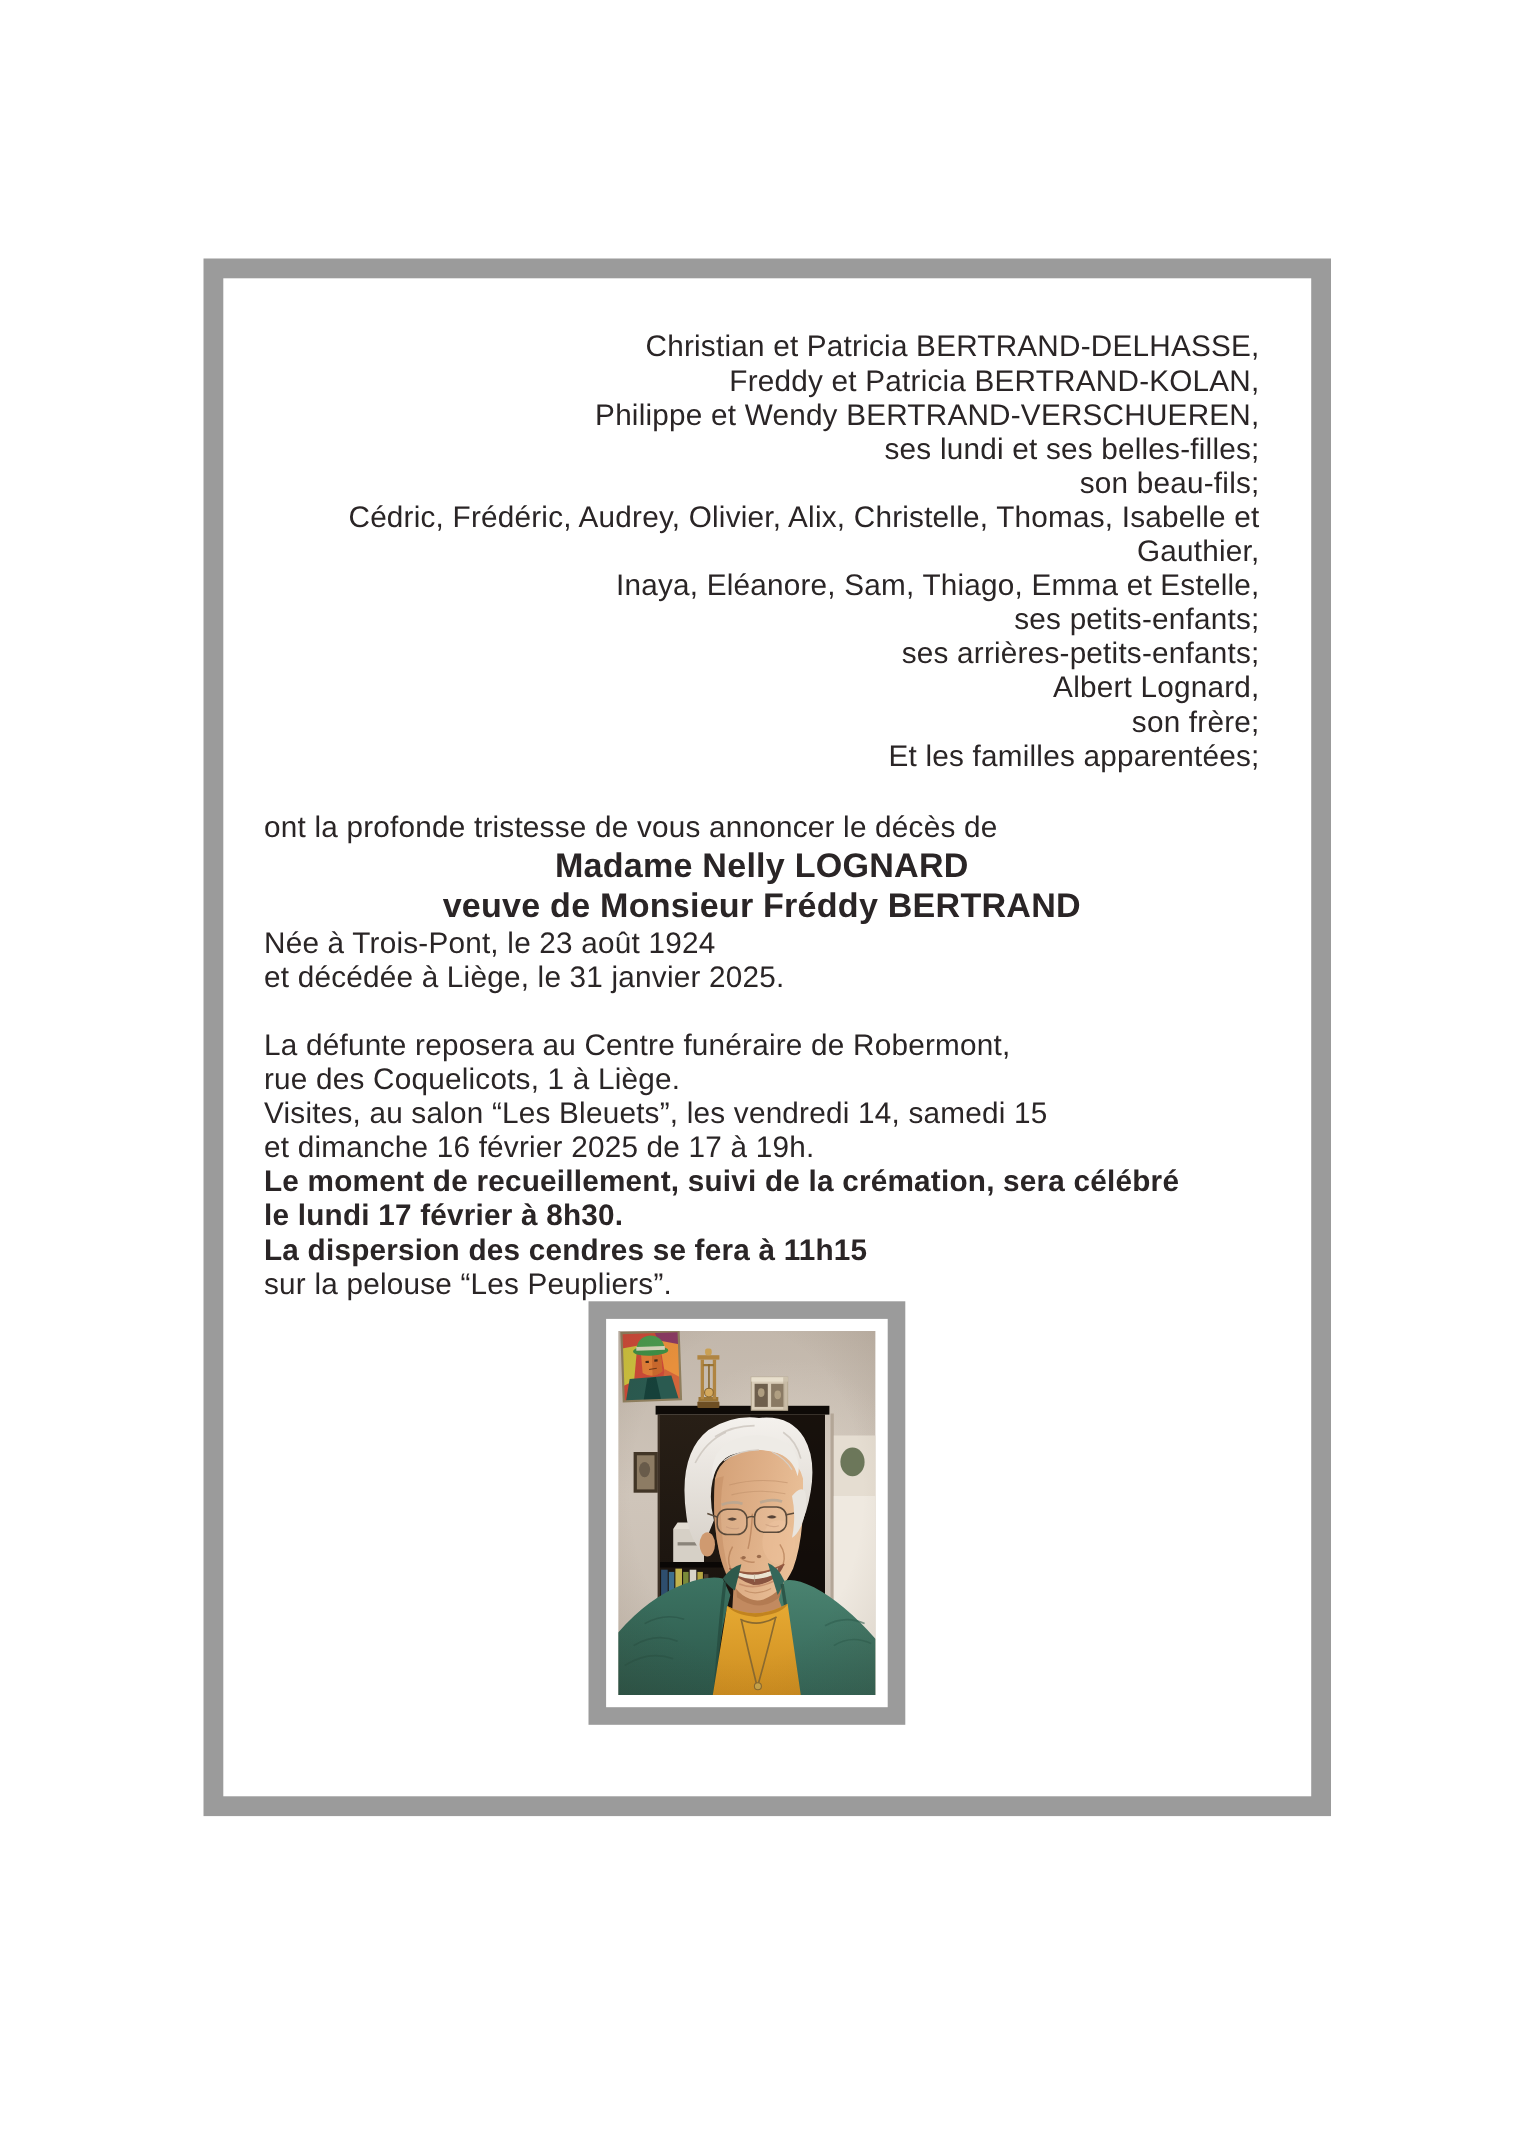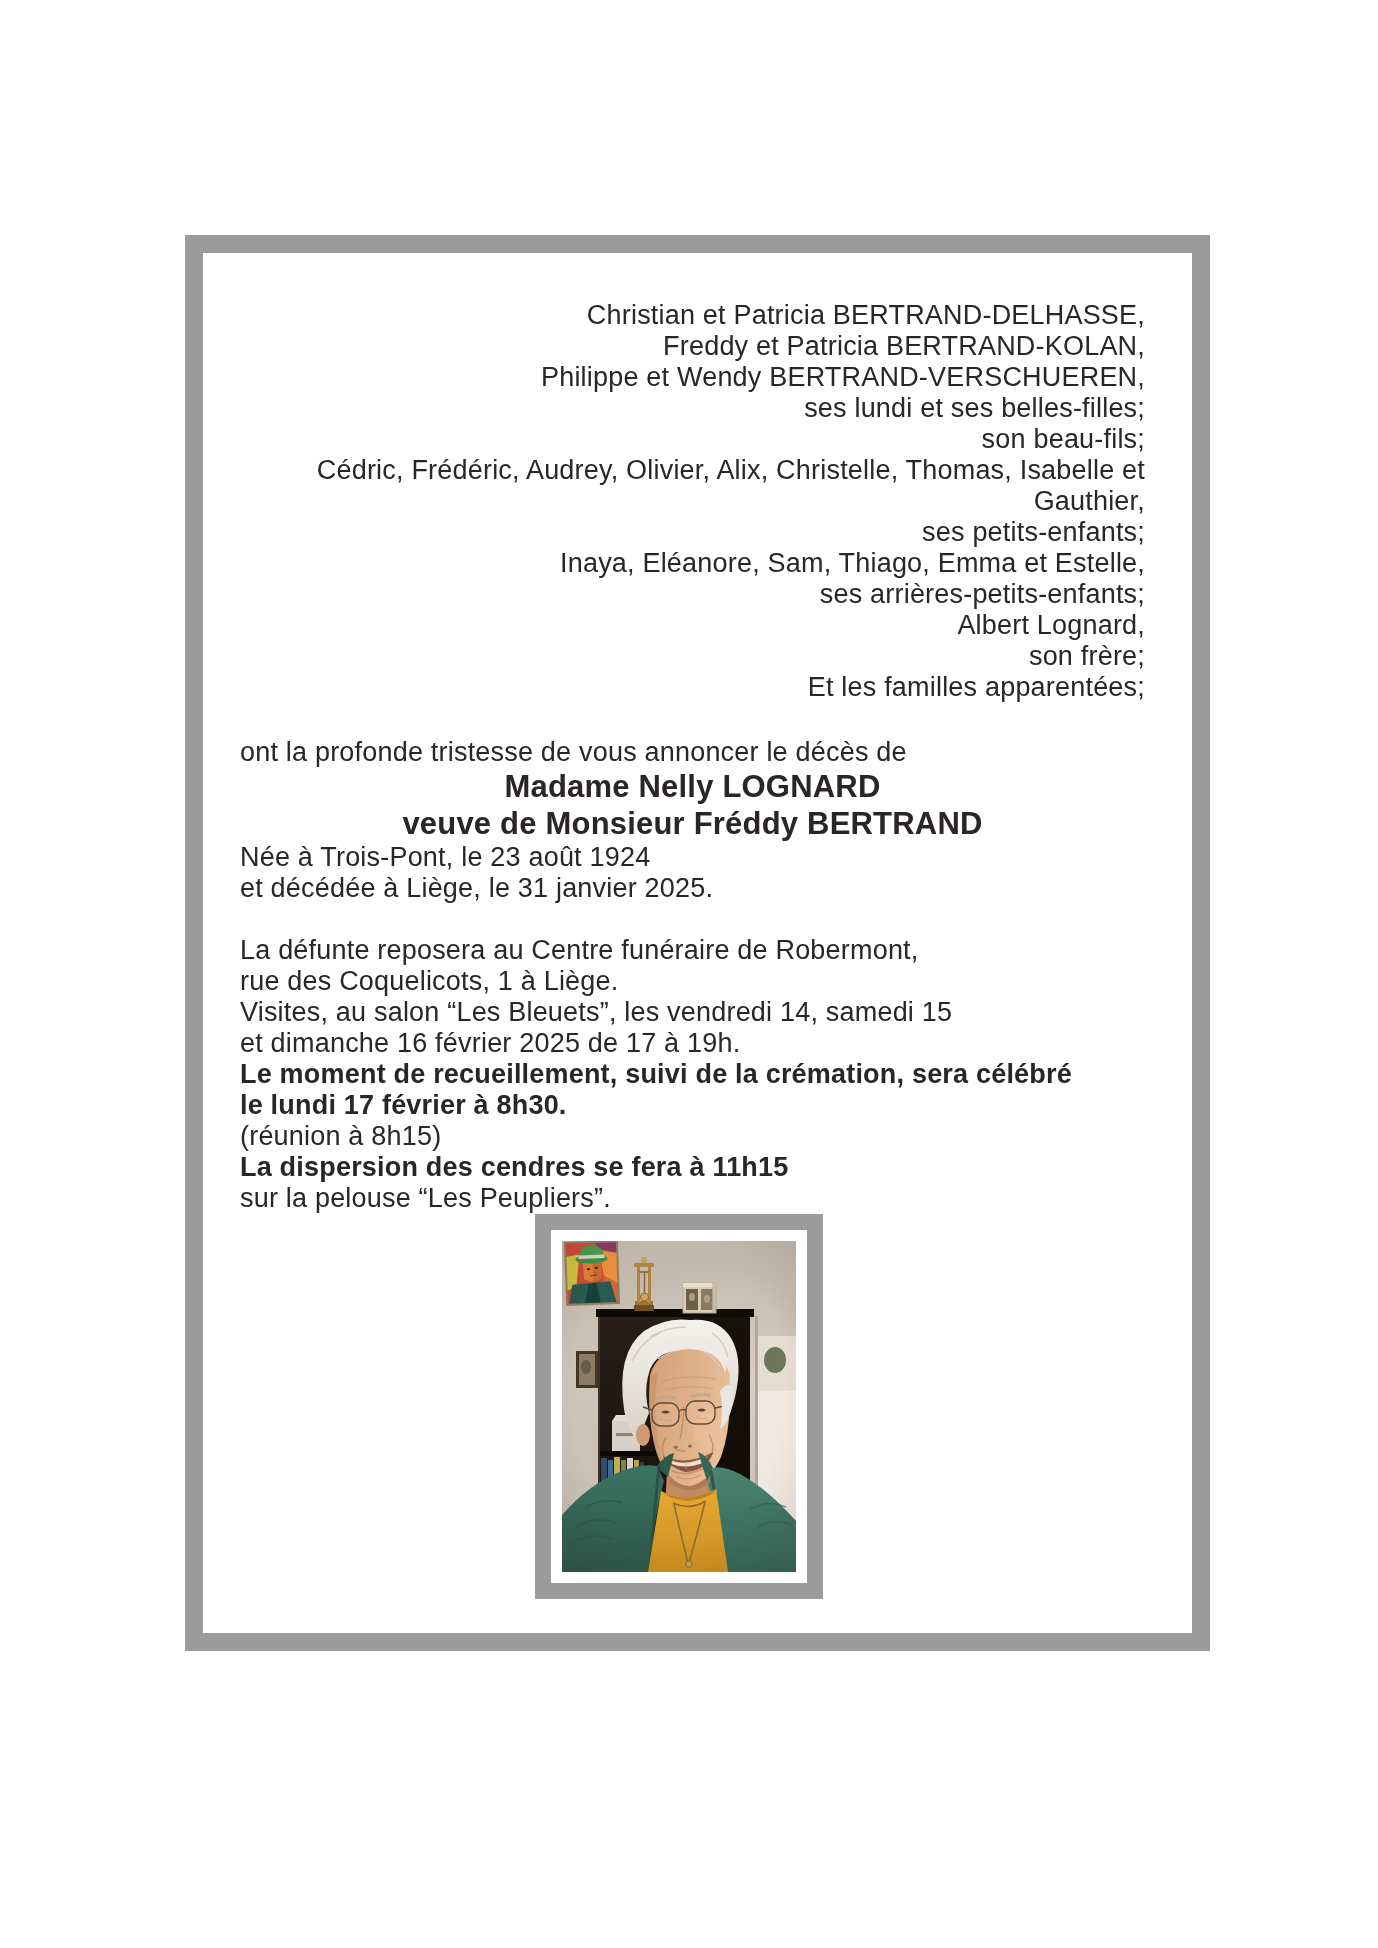--- a/index.html
+++ b/index.html
@@ -52,22 +52,22 @@
 <div class="card">
   <div class="content">
 
     <div class="ln L">Christian et Patricia BERTRAND-DELHASSE,</div>
     <div class="ln L">Freddy et Patricia BERTRAND-KOLAN,</div>
     <div class="ln L">Philippe et Wendy BERTRAND-VERSCHUEREN,</div>
     <div class="ln R">ses lundi et ses belles-filles;</div>
     <div class="ln R">son beau-fils;</div>
     <div class="ln L">Cédric, Frédéric, Audrey, Olivier, Alix, Christelle, Thomas, Isabelle et</div>
     <div class="ln L">Gauthier,</div>
+    <div class="ln L">Inaya, Eléanore, Sam, Thiago, Emma et Estelle,</div>
     <div class="ln R">ses petits-enfants;</div>
-    <div class="ln L">Inaya, Eléanore, Sam, Thiago, Emma et Estelle,</div>
     <div class="ln R">ses arrières-petits-enfants;</div>
     <div class="ln L">Albert Lognard,</div>
     <div class="ln R">son frère;</div>
     <div class="ln L">Et les familles apparentées;</div>
 
     <div class="sp34"></div>
 
     <div class="ln C">ont la profonde tristesse de vous annoncer le décès de</div>
     <div class="heading">Madame Nelly LOGNARD</div>
     <div class="heading">veuve de Monsieur Fréddy BERTRAND</div>
@@ -75,21 +75,20 @@
     <div class="ln C">et décédée à Liège, le 31 janvier 2025.</div>
 
     <div class="sp31"></div>
 
     <div class="ln C">La défunte reposera au Centre funéraire de Robermont,</div>
     <div class="ln C">rue des Coquelicots, 1 à Liège.</div>
     <div class="ln C">Visites, au salon “Les Bleuets”, les vendredi 14, samedi 15</div>
     <div class="ln C">et dimanche 16 février 2025 de 17 à 19h.</div>
     <div class="ln C B">Le moment de recueillement, suivi de la crémation, sera célébré</div>
     <div class="ln C B">le lundi 17 février à 8h30.</div>
-    <div class="ln C">(réunion à 8h15)</div>
     <div class="ln C B">La dispersion des cendres se fera à 11h15</div>
     <div class="ln C">sur la pelouse “Les Peupliers”.</div>
 
     <div class="photo-frame">
       <div class="photo-matte">
         <svg width="234" height="331" viewBox="0 0 234 331" role="img" aria-label="Portrait of Nelly Lognard: smiling elderly woman with short white hair and thin glasses, wearing a mustard yellow top, a long gold necklace and a green knitted cardigan, in front of a beige wall with a dark bookcase, a small mantel clock, a photo cube and a colourful cubist painting">
           <defs>
             <linearGradient id="wallG" x1="0" y1="0" x2="0" y2="1">
               <stop offset="0" stop-color="#c2b7ab"></stop>
               <stop offset="0.45" stop-color="#cfc5ba"></stop>

